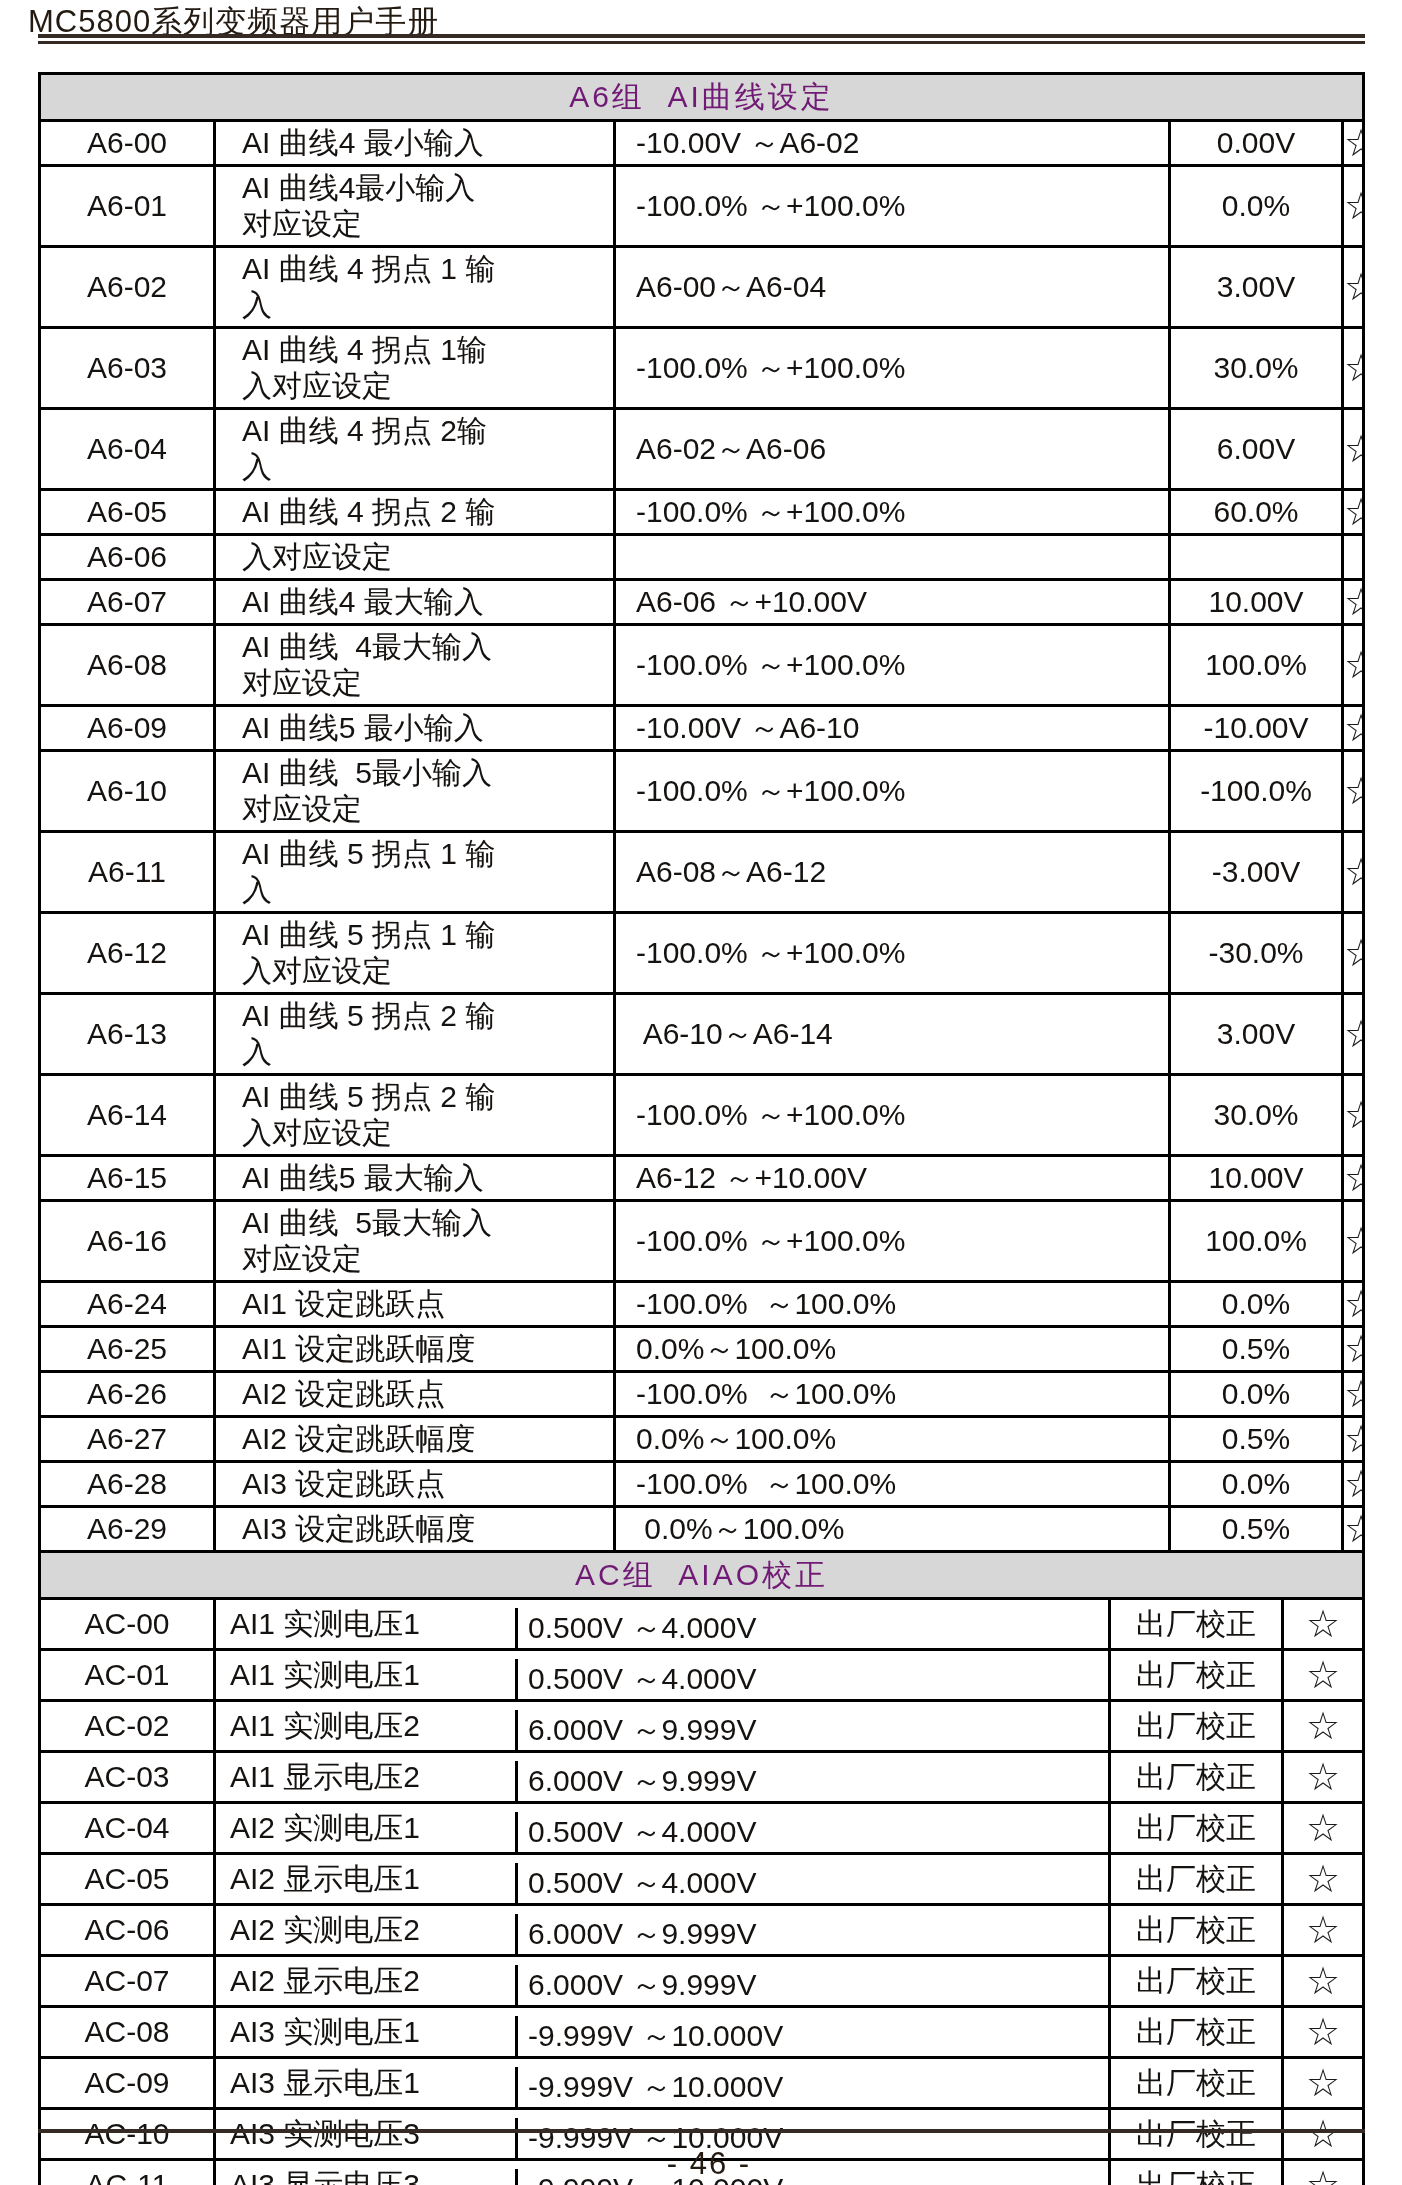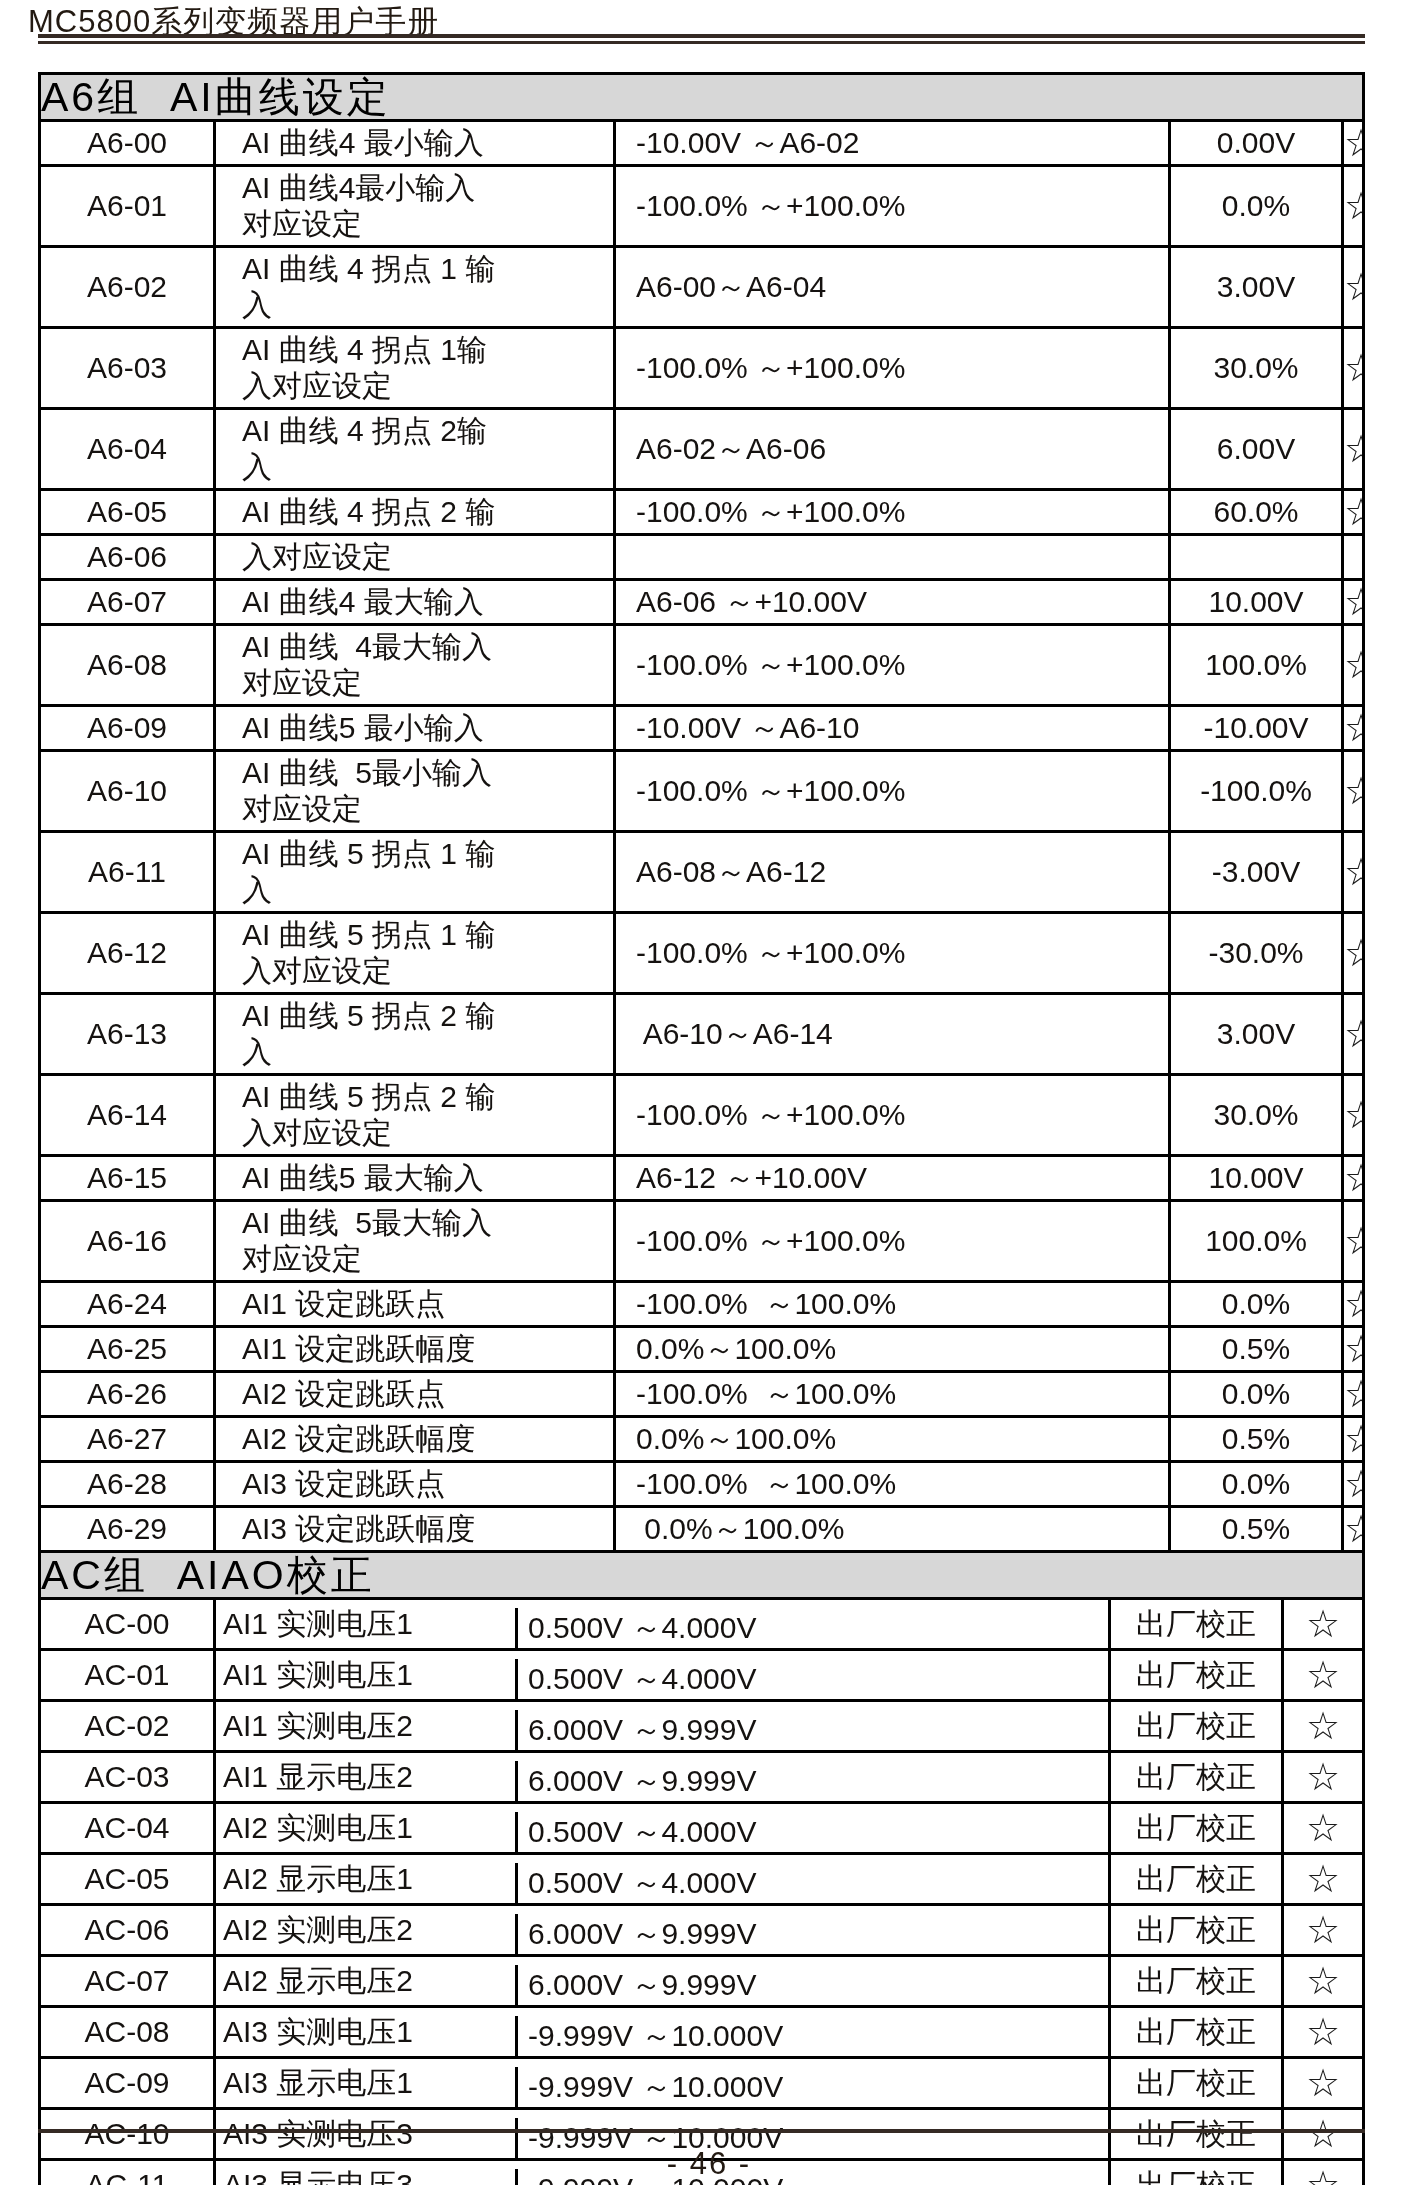--- a/index.html
+++ b/index.html
@@ -24,38 +24,39 @@
 
   .param-table {
     position: absolute; left: 38px; top: 72px; width: 1327px;
     border: 3px solid #000;
     background: #fff;
   }
   .param-table > div + div { border-top: 3px solid #000; }
 
   .section-header {
     background: #d7d7d7;
-    font-size: 41px; line-height: 38px; padding: 3px 0;
-    letter-spacing: 3px; white-space: pre; color: #000000;
+    text-align: center;
+    font-size: 30px; line-height: 38px; padding: 3px 0;
+    letter-spacing: 3px; white-space: pre; color: #701a75;
   }
 
   .row { display: flex; align-items: stretch; }
   .row > div + div { border-left: 3px solid #000; }
   .cell {
     display: flex; flex-direction: column; justify-content: center;
     font-size: 30px; line-height: 36px; white-space: pre;
     overflow: hidden;
   }
   .a6-row .cell { padding-top: 3px; padding-bottom: 3px; }
   .ac-row .cell { padding-top: 2px; padding-bottom: 2px; }
 
   .c-code    { width: 172px; text-align: center; }
   .a6-row .c-name  { width: 400px; padding-left: 26px; }
   .a6-row .c-range { width: 555px; padding-left: 20px; }
-  .ac-row .c-name  { width: 302px; padding-left: 7px; }
+  .ac-row .c-name  { width: 302px; padding-left: 14px; }
   .ac-row .c-range { width: 593px; padding-left: 10px; margin-top: 8px; }
   .c-default { width: 173px; text-align: center; }
   .c-star    { flex: 1; text-align: center; font-size: 38px; line-height: 36px; color: #1a1a1a; }
   .nline { line-height: 36px; }
 
   .footer-rule {
     position: absolute; left: 38px; top: 2129px; width: 1327px;
     border-top: 4px solid #352a24;
   }
   .page-number {

